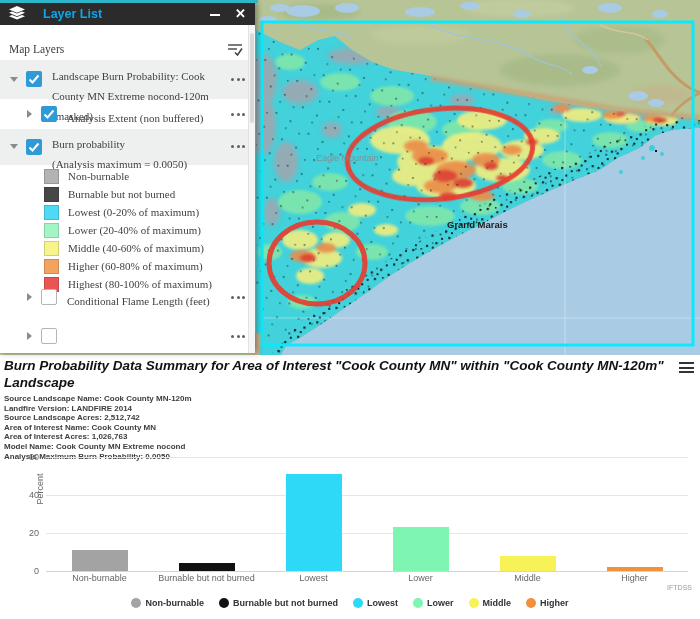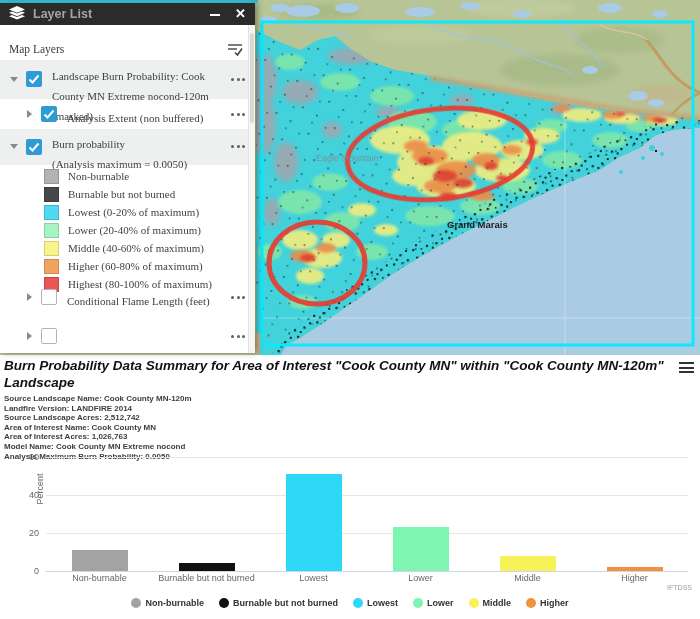--- a/index.html
+++ b/index.html
@@ -7,21 +7,21 @@
 
   
   #map-wrap{position:absolute;left:0;top:0;width:700px;height:355px;z-index:1;}
   #top-strip{position:absolute;left:0;top:0;width:258px;height:3px;background:#2fb5c8;z-index:40;}
 
   
   #panel{position:absolute;left:0;top:2px;width:255px;height:351px;background:#fff;z-index:30;
          box-shadow:2px 0 6px rgba(0,0,0,.35);font-family:"Liberation Serif",serif;}
   .p-header{position:absolute;top:0;left:0;right:0;height:23px;background:#2b2b2b;display:flex;align-items:center;
             padding:0 9px;box-sizing:border-box;font-family:"Liberation Sans",sans-serif;}
-  .p-title{color:#a3a3a3;font-size:12.5px;font-weight:bold;margin-left:8px;flex:1;}
+  .p-title{color:#0ea5e9;font-size:12.5px;font-weight:bold;margin-left:18px;flex:1;}
   .btn-min{width:12px;height:12px;position:relative;margin-right:14px;cursor:pointer;}
   .btn-min::after{content:"";position:absolute;left:1px;right:1px;top:6px;height:2px;background:#fff;}
   .btn-close{color:#fff;font-size:13px;font-weight:bold;cursor:pointer;font-family:"Liberation Sans",sans-serif;line-height:12px;}
   .maplayers-row{position:absolute;top:38px;left:0;right:0;height:20px;}
   .maplayers-label{position:absolute;left:9px;top:3px;font-size:11.5px;color:#3c3c3c;}
   .toggleall{position:absolute;right:12px;top:2px;cursor:pointer;}
 
   .lrow{position:absolute;left:0;right:0;}
   .lrow.gray{background:#eef0f0;}
   .caret{position:absolute;width:0;height:0;}

